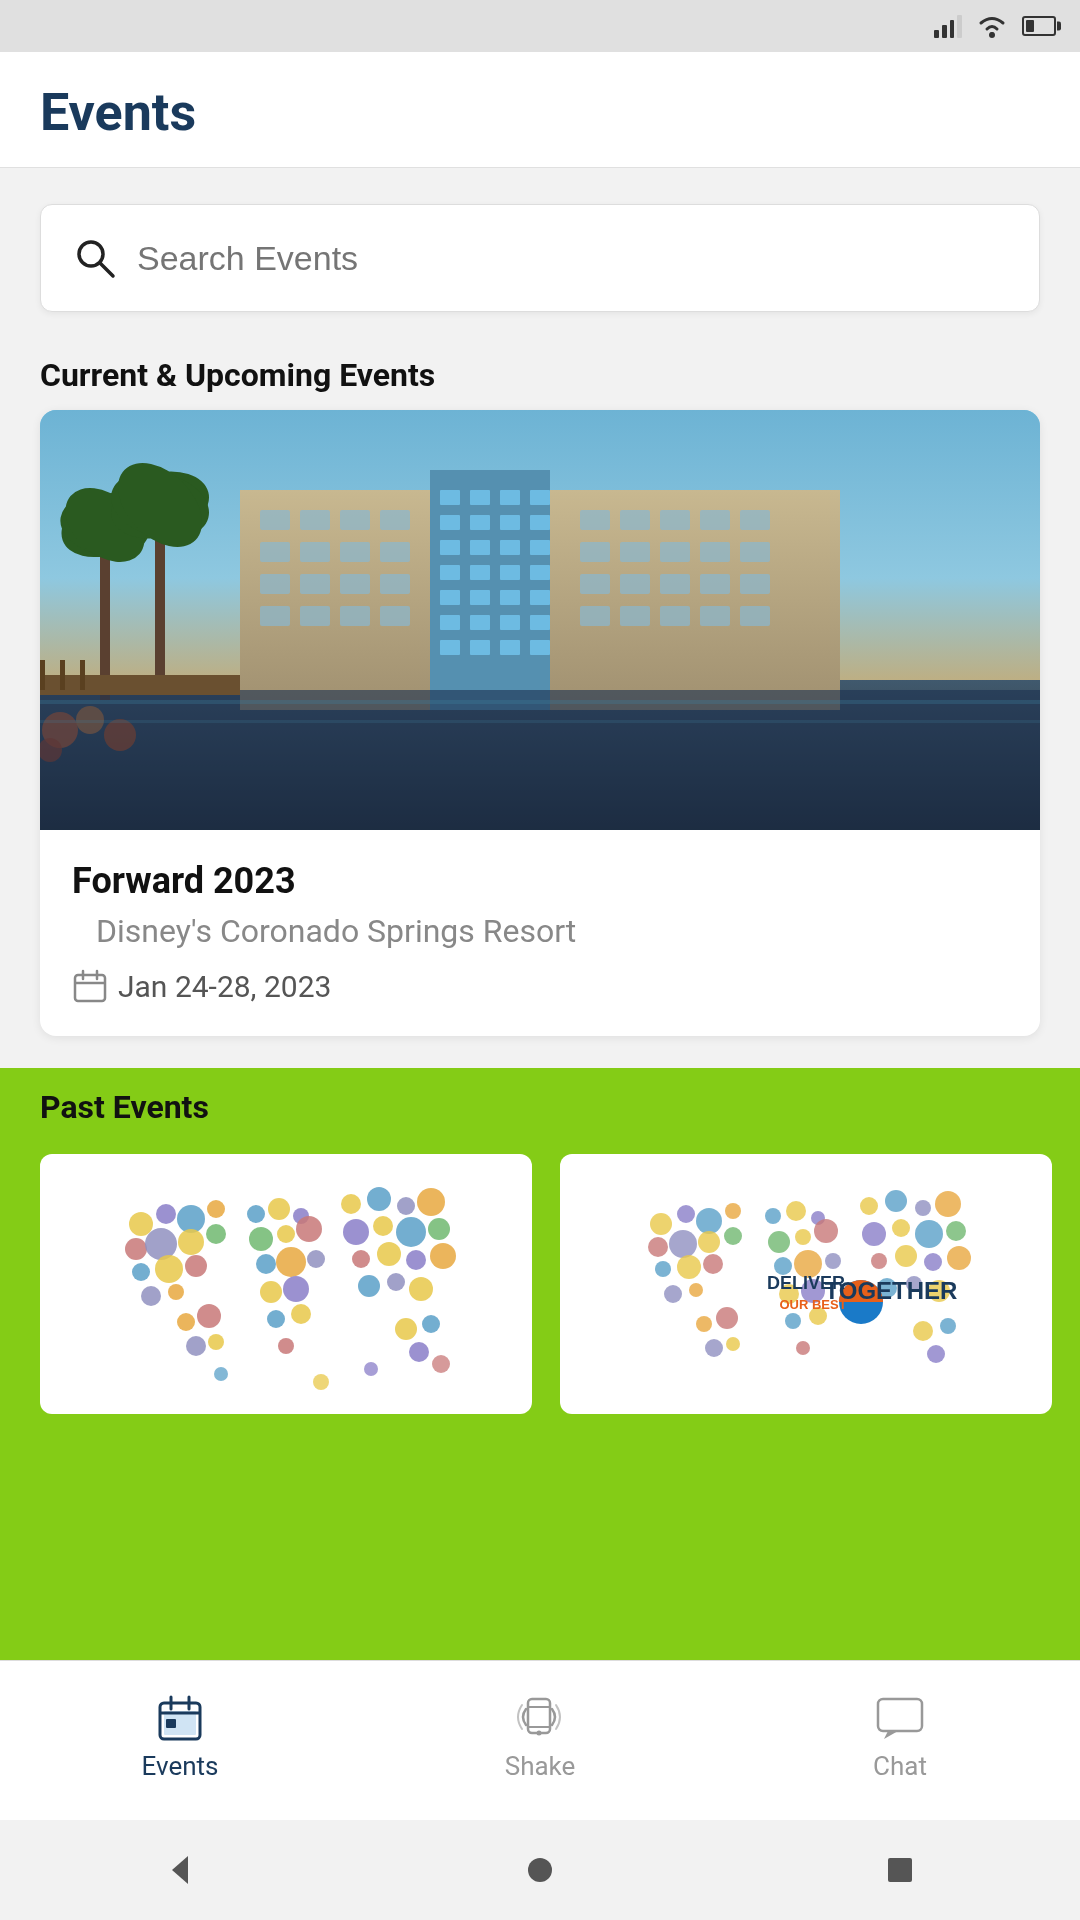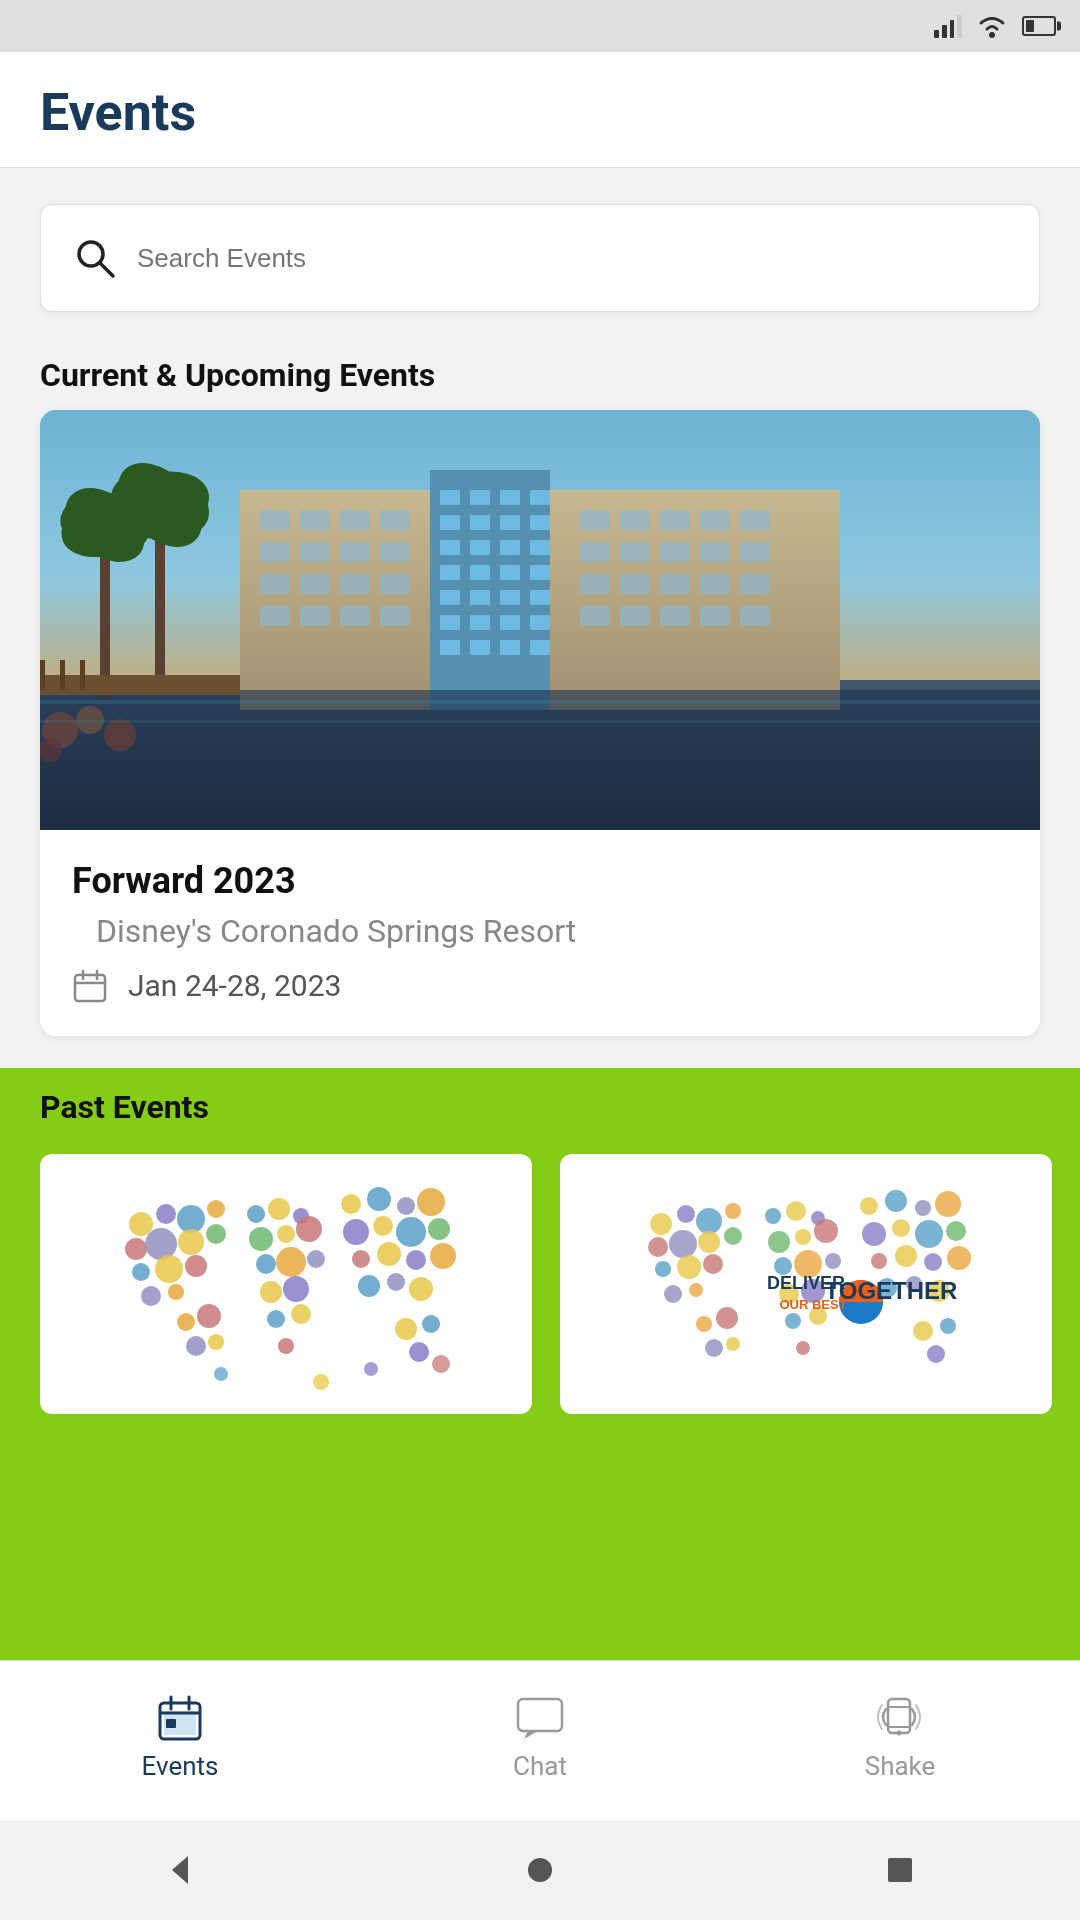--- a/index.html
+++ b/index.html
@@ -115,21 +115,21 @@
       align-items: center;
     }
     .search-icon-svg {
       width: 44px;
       height: 44px;
     }
     .search-input {
       flex: 1;
       border: none;
       outline: none;
-      font-size: 26px;
+      font-size: 34px;
       color: #bbb;
       background: transparent;
     }
 
     
     .section-heading {
       font-size: 32px;
       font-weight: 700;
       color: #111;
       padding: 20px 40px 16px 40px;
@@ -172,21 +172,22 @@
       margin-bottom: 10px;
     }
     .event-location {
       font-size: 32px;
       color: #888;
       margin-bottom: 18px;
       margin-left: 24px;
     }
     .event-date-row {
       display: flex;
-      gap: 20px;
+      align-items: center;
+      gap: 10px;
     }
     .calendar-icon {
       display: inline-block;
       width: 36px;
       height: 36px;
     }
     .event-date {
       font-size: 30px;
       color: #555;
     }
@@ -601,45 +602,45 @@
         <rect x="12" y="28" width="10" height="9" rx="1" fill="#1a3a5c"></rect>
       </svg>
     </div>
     <span class="nav-label active">Events</span>
   </div>
 
 
   <div class="nav-item">
     <div class="nav-icon">
       <svg viewBox="0 0 52 52" fill="none">
-        <rect x="4" y="8" width="44" height="32" rx="5" stroke="#999" stroke-width="2.5" fill="none"></rect>
-        <polygon points="14,40 10,48 24,40" fill="#999"></polygon>
-      </svg>
-    </div>
-    <span class="nav-label">Chat</span>
-  </div>
-
-  <div class="nav-item">
-    <div class="nav-icon">
-      <svg viewBox="0 0 52 52" fill="none">
 
         <rect x="14" y="8" width="22" height="34" rx="4" stroke="#999" stroke-width="2.5" fill="none"></rect>
         <line x1="14" y1="16" x2="36" y2="16" stroke="#999" stroke-width="2"></line>
         <line x1="14" y1="36" x2="36" y2="36" stroke="#999" stroke-width="2"></line>
         <circle cx="25" cy="42" r="2.5" fill="#999"></circle>
 
         <path d="M38 18 Q44 26 38 34" stroke="#999" stroke-width="2.5" fill="none" stroke-linecap="round"></path>
         <path d="M42 14 Q50 26 42 38" stroke="#999" stroke-width="2" fill="none" stroke-linecap="round" opacity="0.6"></path>
         <path d="M12 18 Q6 26 12 34" stroke="#999" stroke-width="2.5" fill="none" stroke-linecap="round"></path>
         <path d="M8 14 Q0 26 8 38" stroke="#999" stroke-width="2" fill="none" stroke-linecap="round" opacity="0.6"></path>
       </svg>
     </div>
     <span class="nav-label">Shake</span>
   </div>
 
+  <div class="nav-item">
+    <div class="nav-icon">
+      <svg viewBox="0 0 52 52" fill="none">
+        <rect x="4" y="8" width="44" height="32" rx="5" stroke="#999" stroke-width="2.5" fill="none"></rect>
+        <polygon points="14,40 10,48 24,40" fill="#999"></polygon>
+      </svg>
+    </div>
+    <span class="nav-label">Chat</span>
+  </div>
+
 </div>
 
 <div class="android-nav">
   <div class="android-btn">
     <svg width="44" height="44" viewBox="0 0 44 44" fill="none">
       <polygon points="30,8 14,22 30,36" fill="#555"></polygon>
     </svg>
   </div>
   <div class="android-btn">
     <svg width="44" height="44" viewBox="0 0 44 44">

